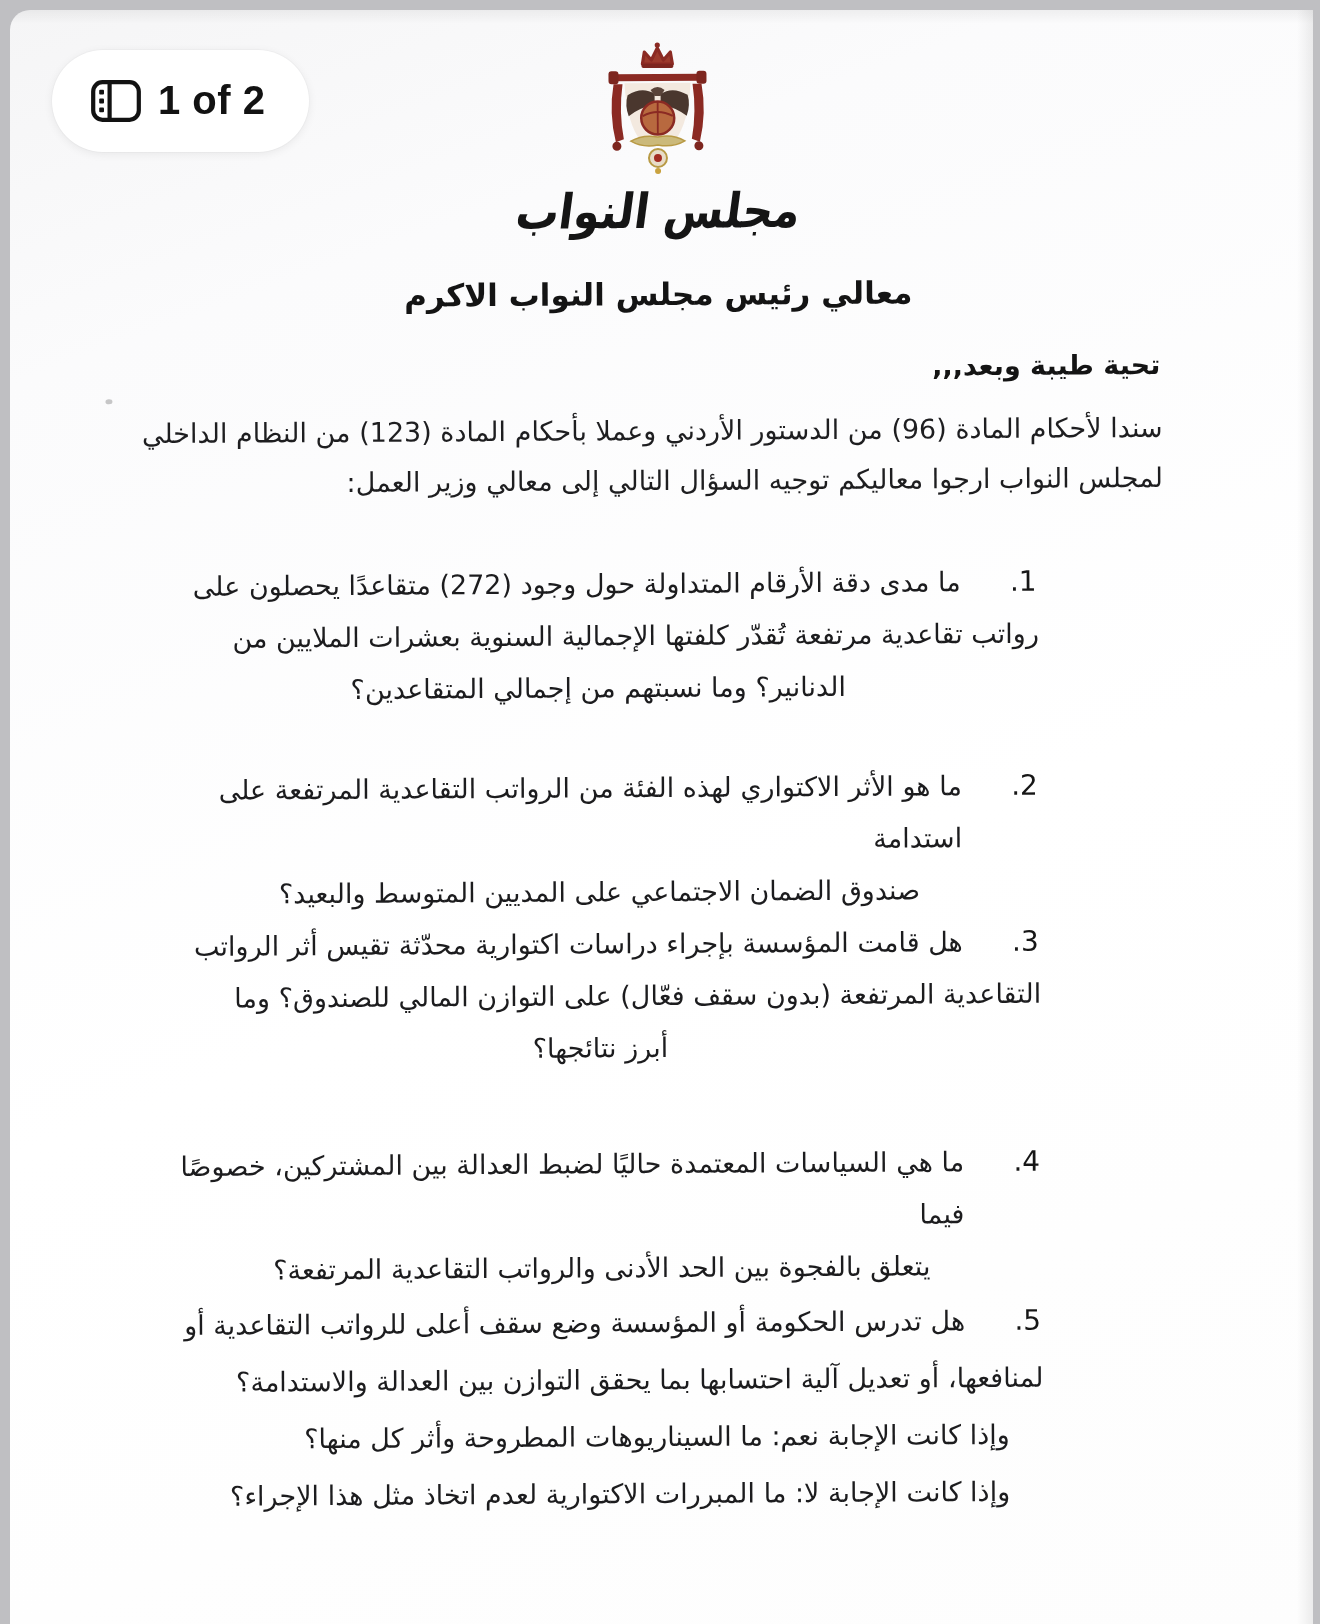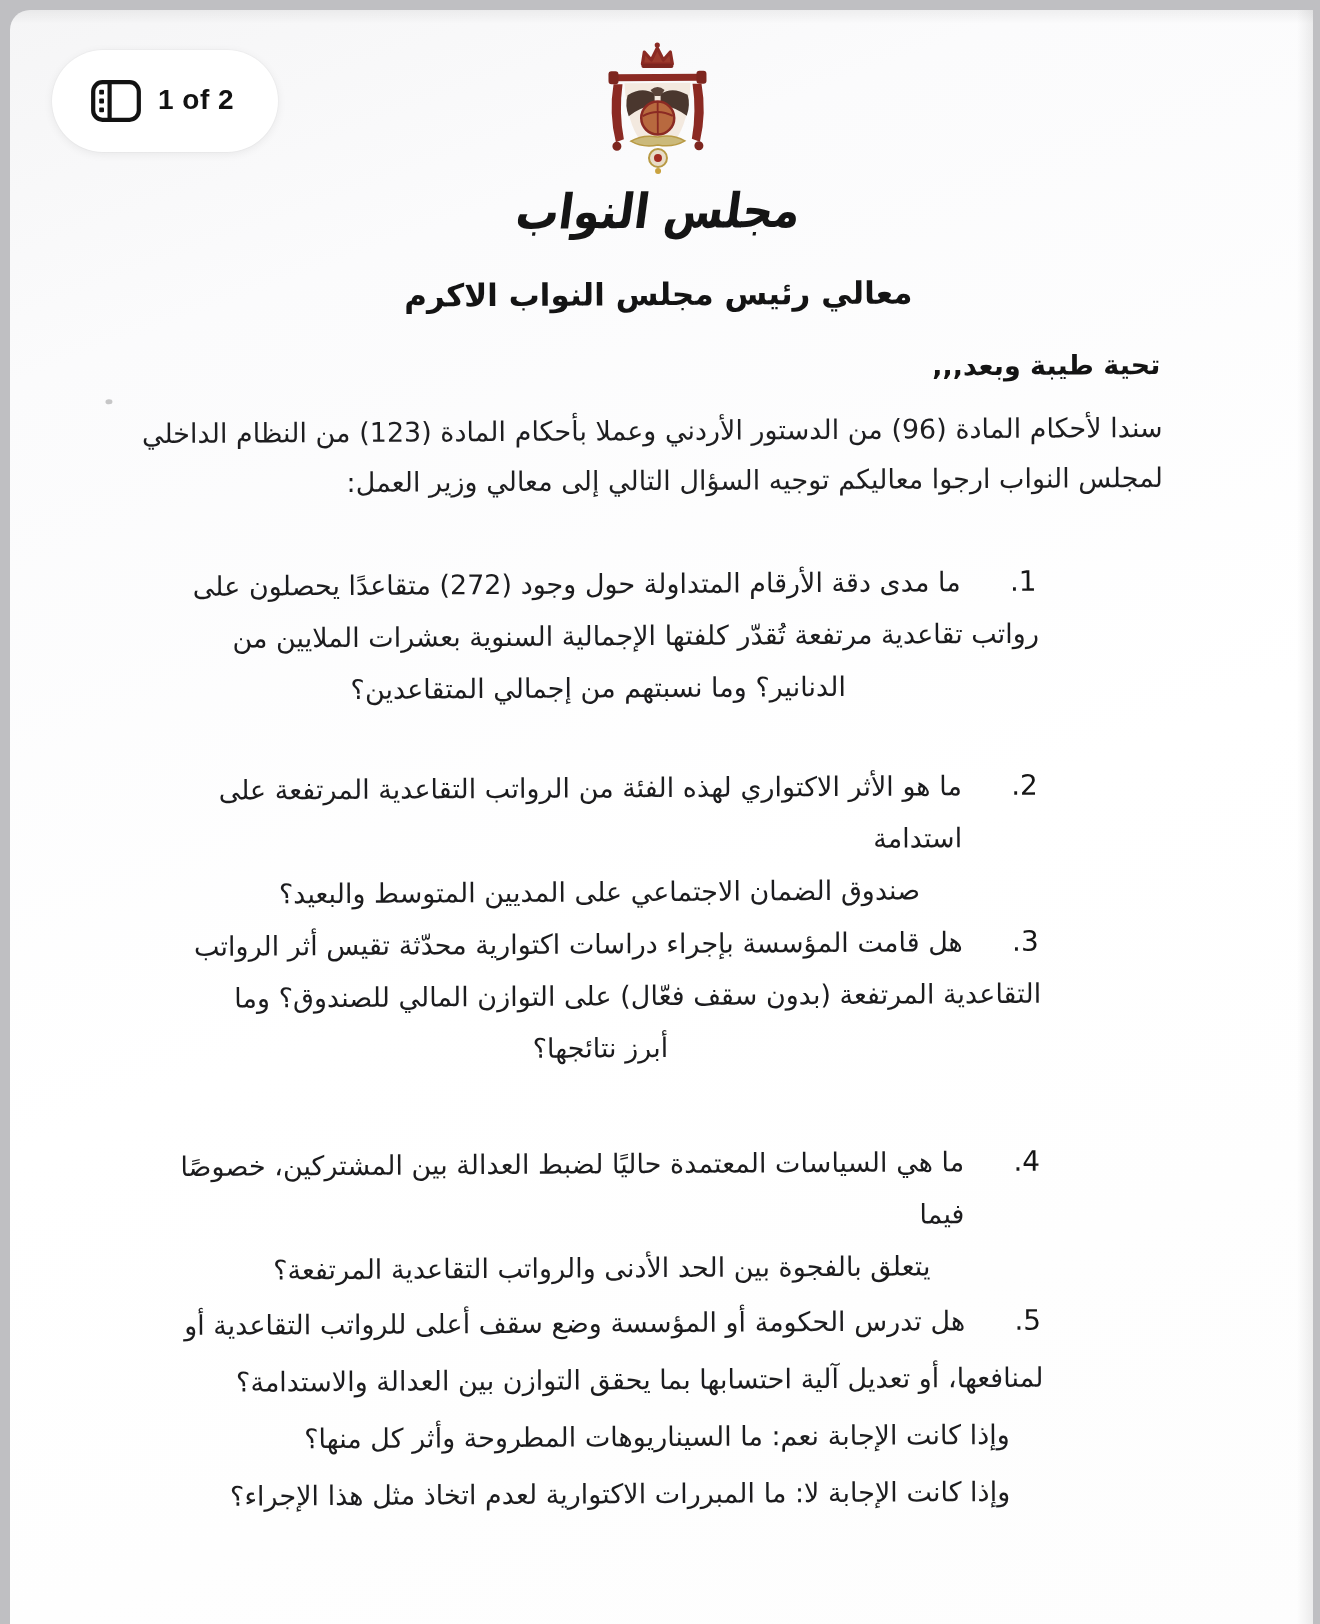--- a/index.html
+++ b/index.html
@@ -34,21 +34,21 @@
     height:102px; padding:0 44px 0 38px;
     background:#ffffff;
     border-radius:60px;
     display:flex; align-items:center; gap:16px;
     box-shadow:0 2px 10px rgba(0,0,0,0.07), 0 0 0 1px rgba(0,0,0,0.02);
     z-index:5;
   }
   .badge svg { display:block; }
   .badge .badge-label {
     font-family:"Liberation Sans", sans-serif;
-    font-size:28px; font-weight:600; color:#121212; letter-spacing:0.5px;
+    font-size:40px; font-weight:600; color:#121212; letter-spacing:0.5px;
     padding-bottom:2px;
   }
 
   
   .doc {
     position:absolute; inset:0;
     direction:rtl;
     color:#1c1c1e;
     transform:rotate(-0.35deg);
   }

